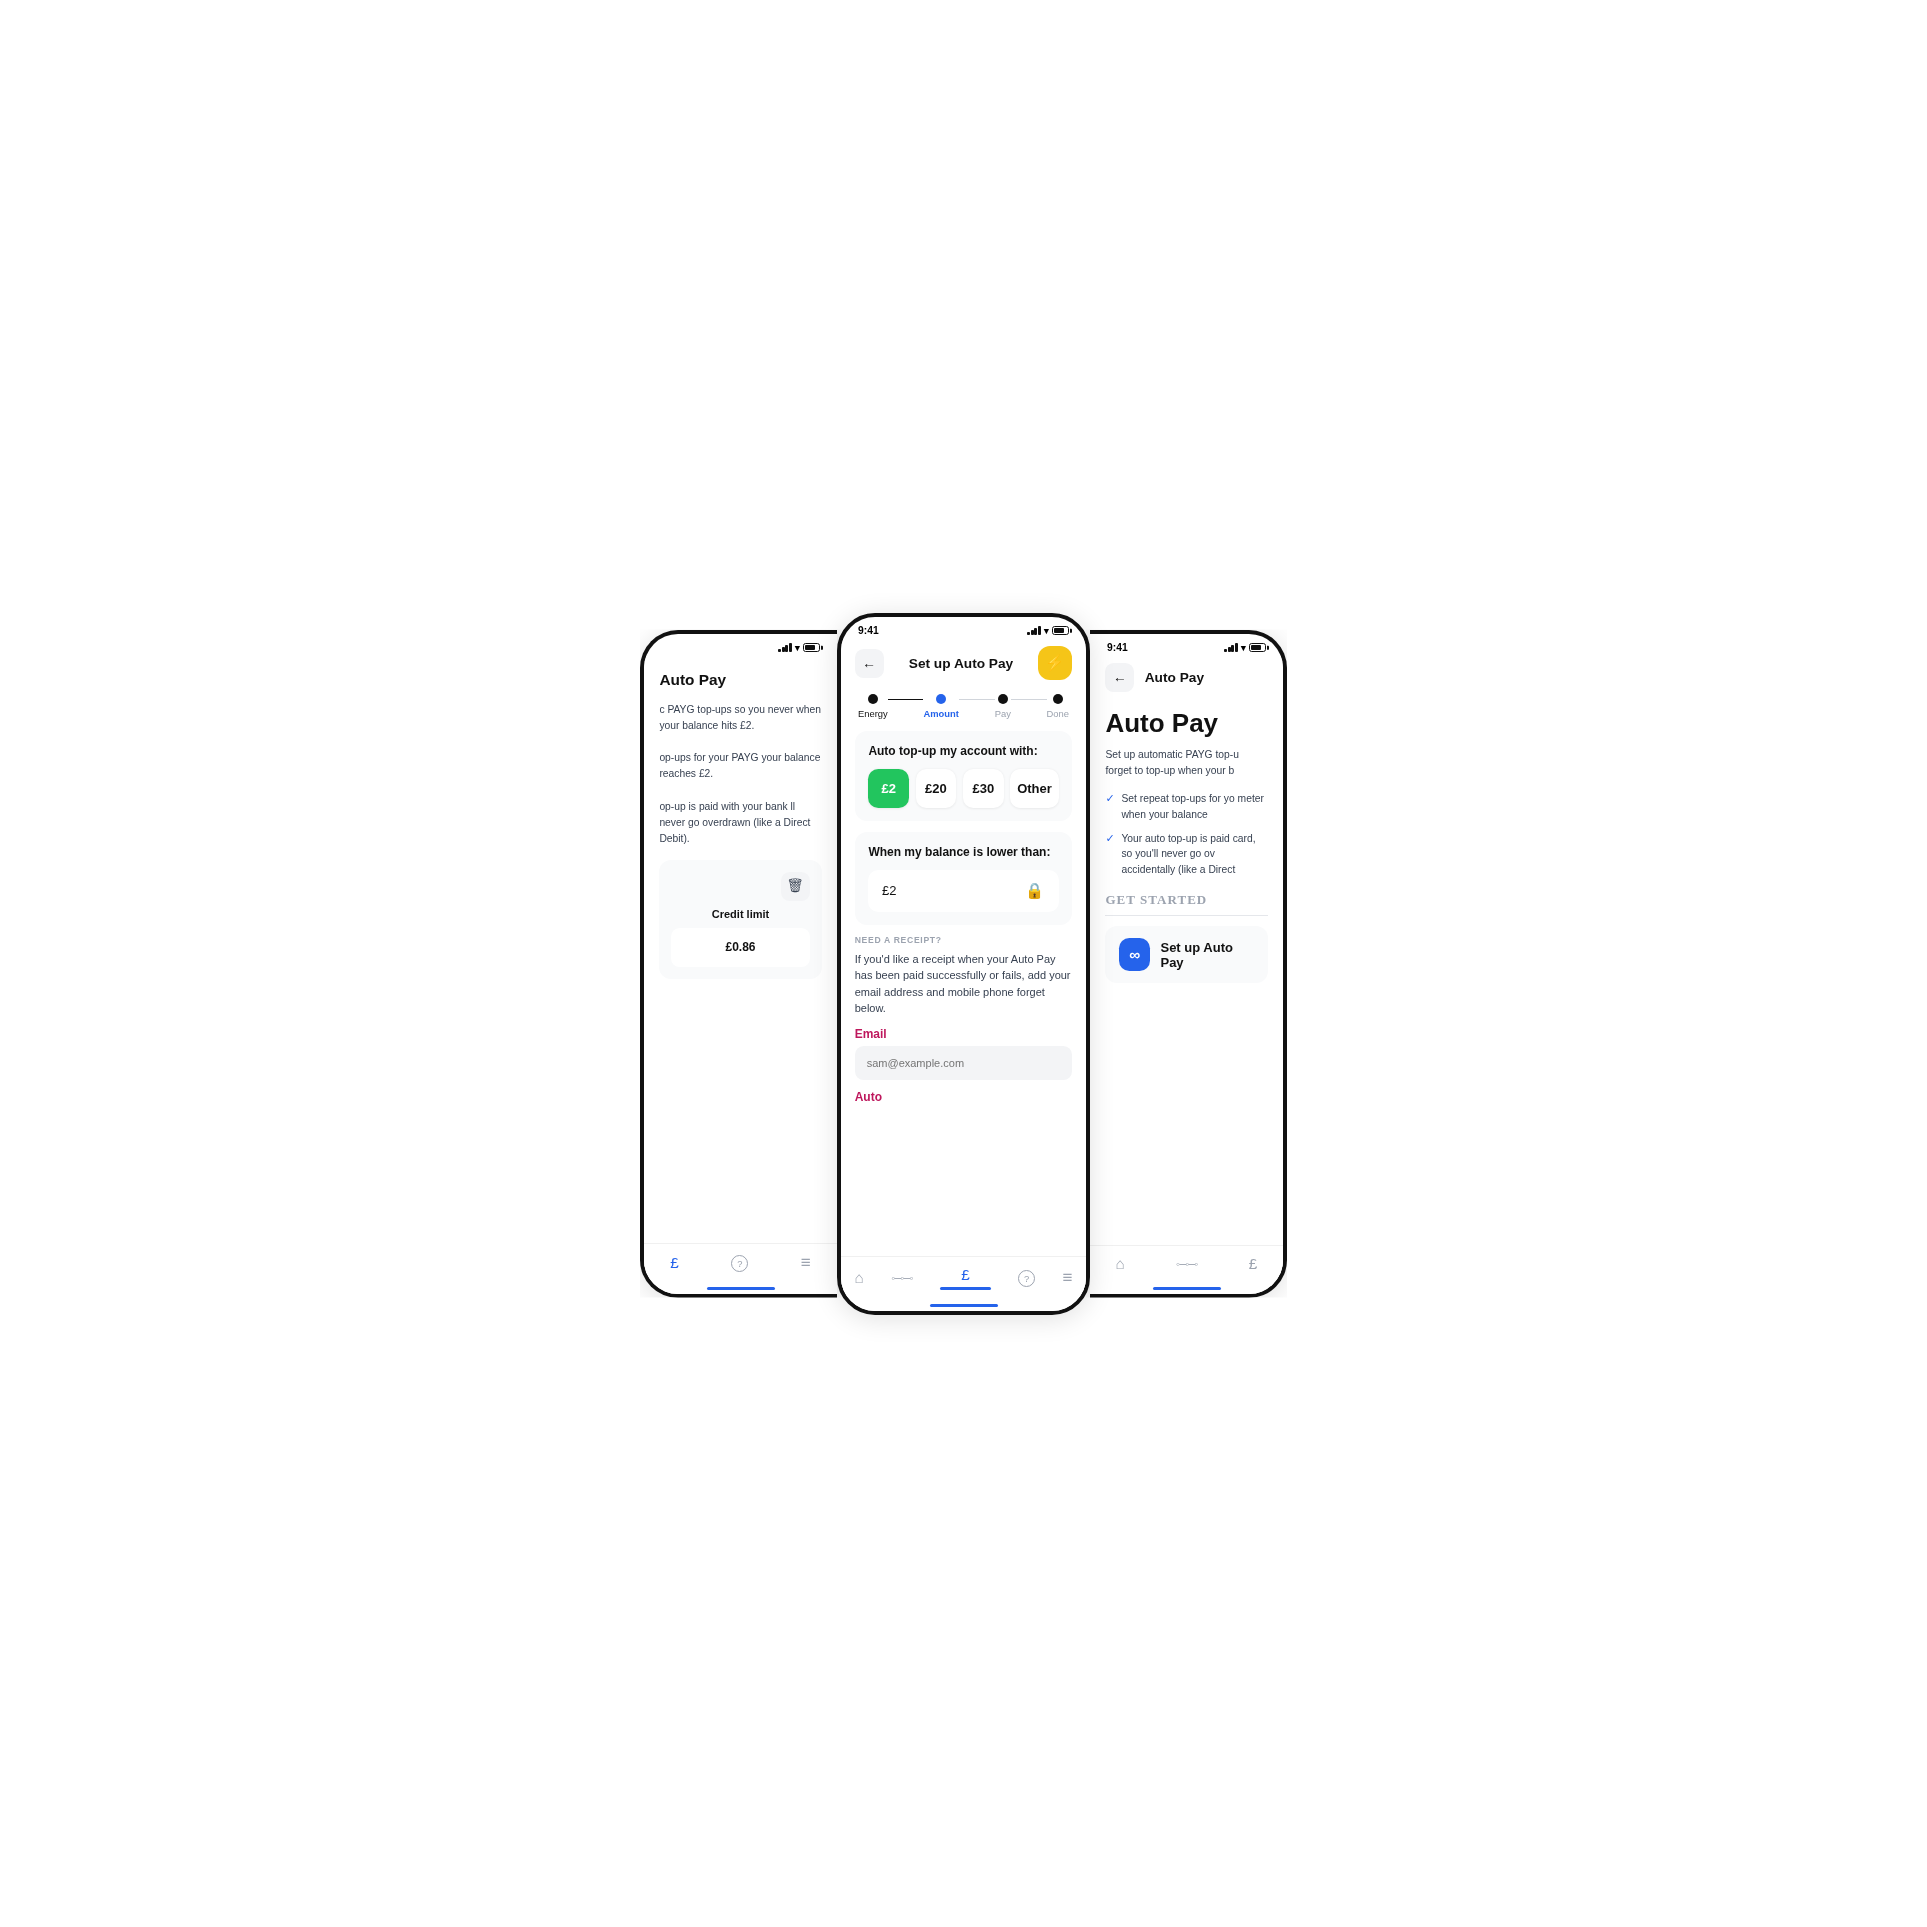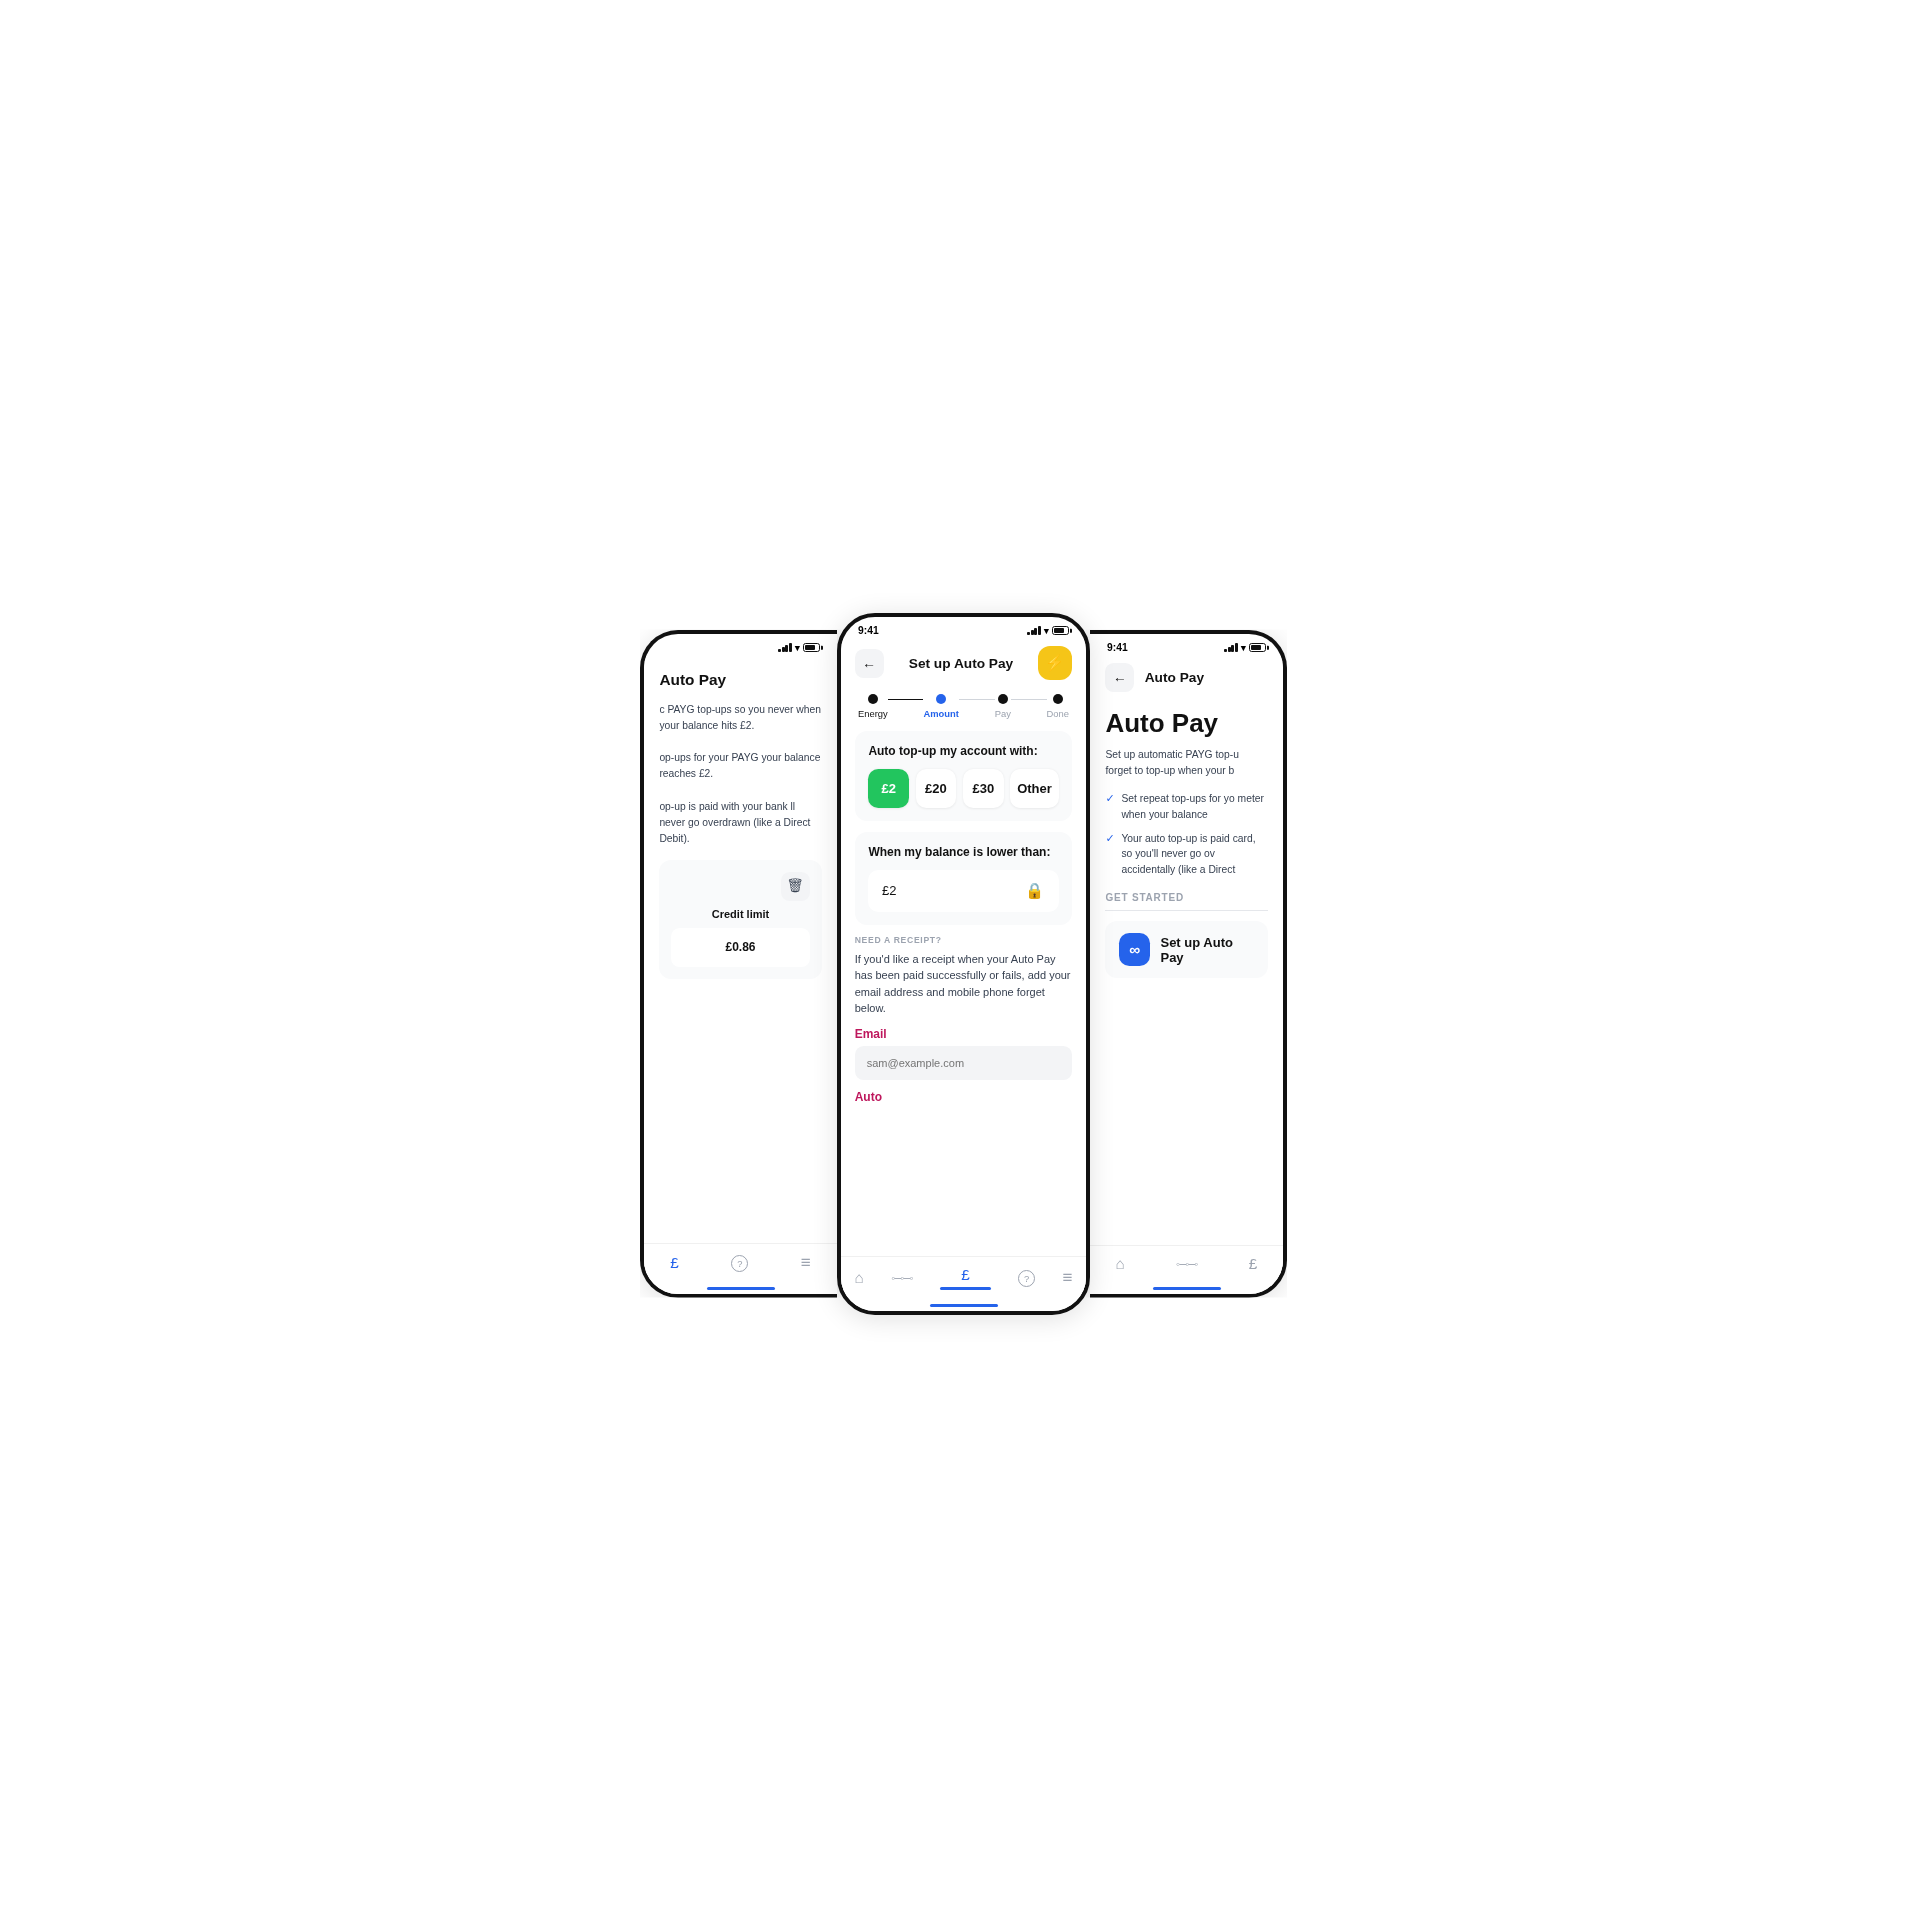--- a/index.html
+++ b/index.html
@@ -381,26 +381,27 @@
     .check-list { list-style: none; margin-bottom: 15.4px; }
     .check-item {
       display: flex;
       gap: 6.8px;
       align-items: flex-start;
       margin-bottom: 8.6px;
     }
     .check-mark { color: #2563eb; font-size: 11px; margin-top: 0.9px; flex-shrink: 0; }
     .check-text { font-size: 10.3px; color: #374151; line-height: 1.5; }
     .get-started-label {
-      font-size: 10px;
+      font-size: 13px;
       font-weight: 700;
       color: #9ca3af;
       letter-spacing: 0.08em;
       text-transform: uppercase;
       margin-bottom: 6.8px;
+      font-family: Liberation Serif, serif;
     }
     .setup-btn {
       display: flex;
       align-items: center;
       gap: 10.3px;
       background: #f9fafb;
       border-radius: 12px;
       padding: 12px 13.7px;
       cursor: pointer;
     }

